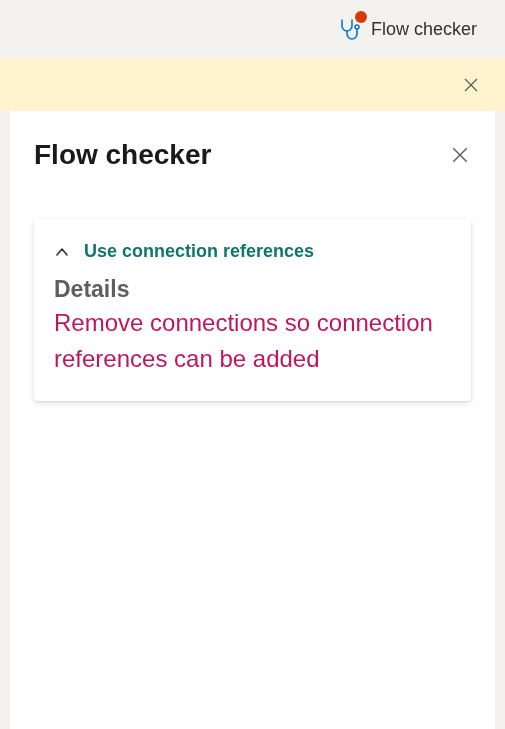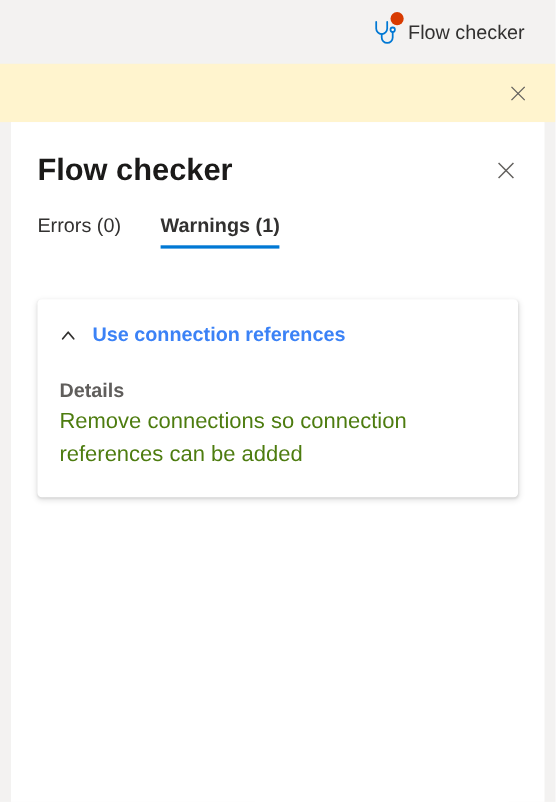--- a/index.html
+++ b/index.html
@@ -125,38 +125,38 @@
       cursor: pointer;
     }
     .chevron {
       width: 16px;
       height: 16px;
       color: #323130;
     }
     .card-title {
       font-size: 18px;
       font-weight: 600;
-      color: #3b82f6;
+      color: #0f766e;
     }
     .section-label {
-      font-size: 18px;
+      font-size: 23px;
       font-weight: 600;
       color: #605e5c;
-      margin-top: 30px;
+      margin-top: 14px;
     }
     .section-body {
       font-size: 18px;
       line-height: 1.5;
       color: #323130;
       margin-top: 2px;
     }
     .fix-link {
-      font-size: 20px;
+      font-size: 24px;
       line-height: 1.5;
-      color: #4d7c0f;
+      color: #be185d;
       cursor: pointer;
       margin-top: 2px;
     }
   </style>
 </head>
 <body>
 
 <div class="toolbar">
   <div class="toolbar-item">
     <span class="stethoscope-wrap">
@@ -184,24 +184,20 @@
   <div class="panel-header">
     <div class="panel-title">Flow checker</div>
     <div class="panel-close">
       <svg viewBox="0 0 16 16" width="18" height="18" stroke="#605e5c" stroke-width="1.2">
         <line x1="2" y1="2" x2="14" y2="14"></line>
         <line x1="14" y1="2" x2="2" y2="14"></line>
       </svg>
     </div>
   </div>
 
-  <div class="tabs">
-    <div class="tab">Errors (0)</div>
-    <div class="tab active">Warnings (1)</div>
-  </div>
 
   <div class="card">
     <div class="card-header">
       <svg class="chevron" viewBox="0 0 16 16" fill="none" stroke="#323130" stroke-width="1.6" stroke-linecap="round" stroke-linejoin="round">
         <polyline points="3,11 8,5 13,11"></polyline>
       </svg>
       <div class="card-title">Use connection references</div>
     </div>
 
     <div class="section-label">Details</div>

